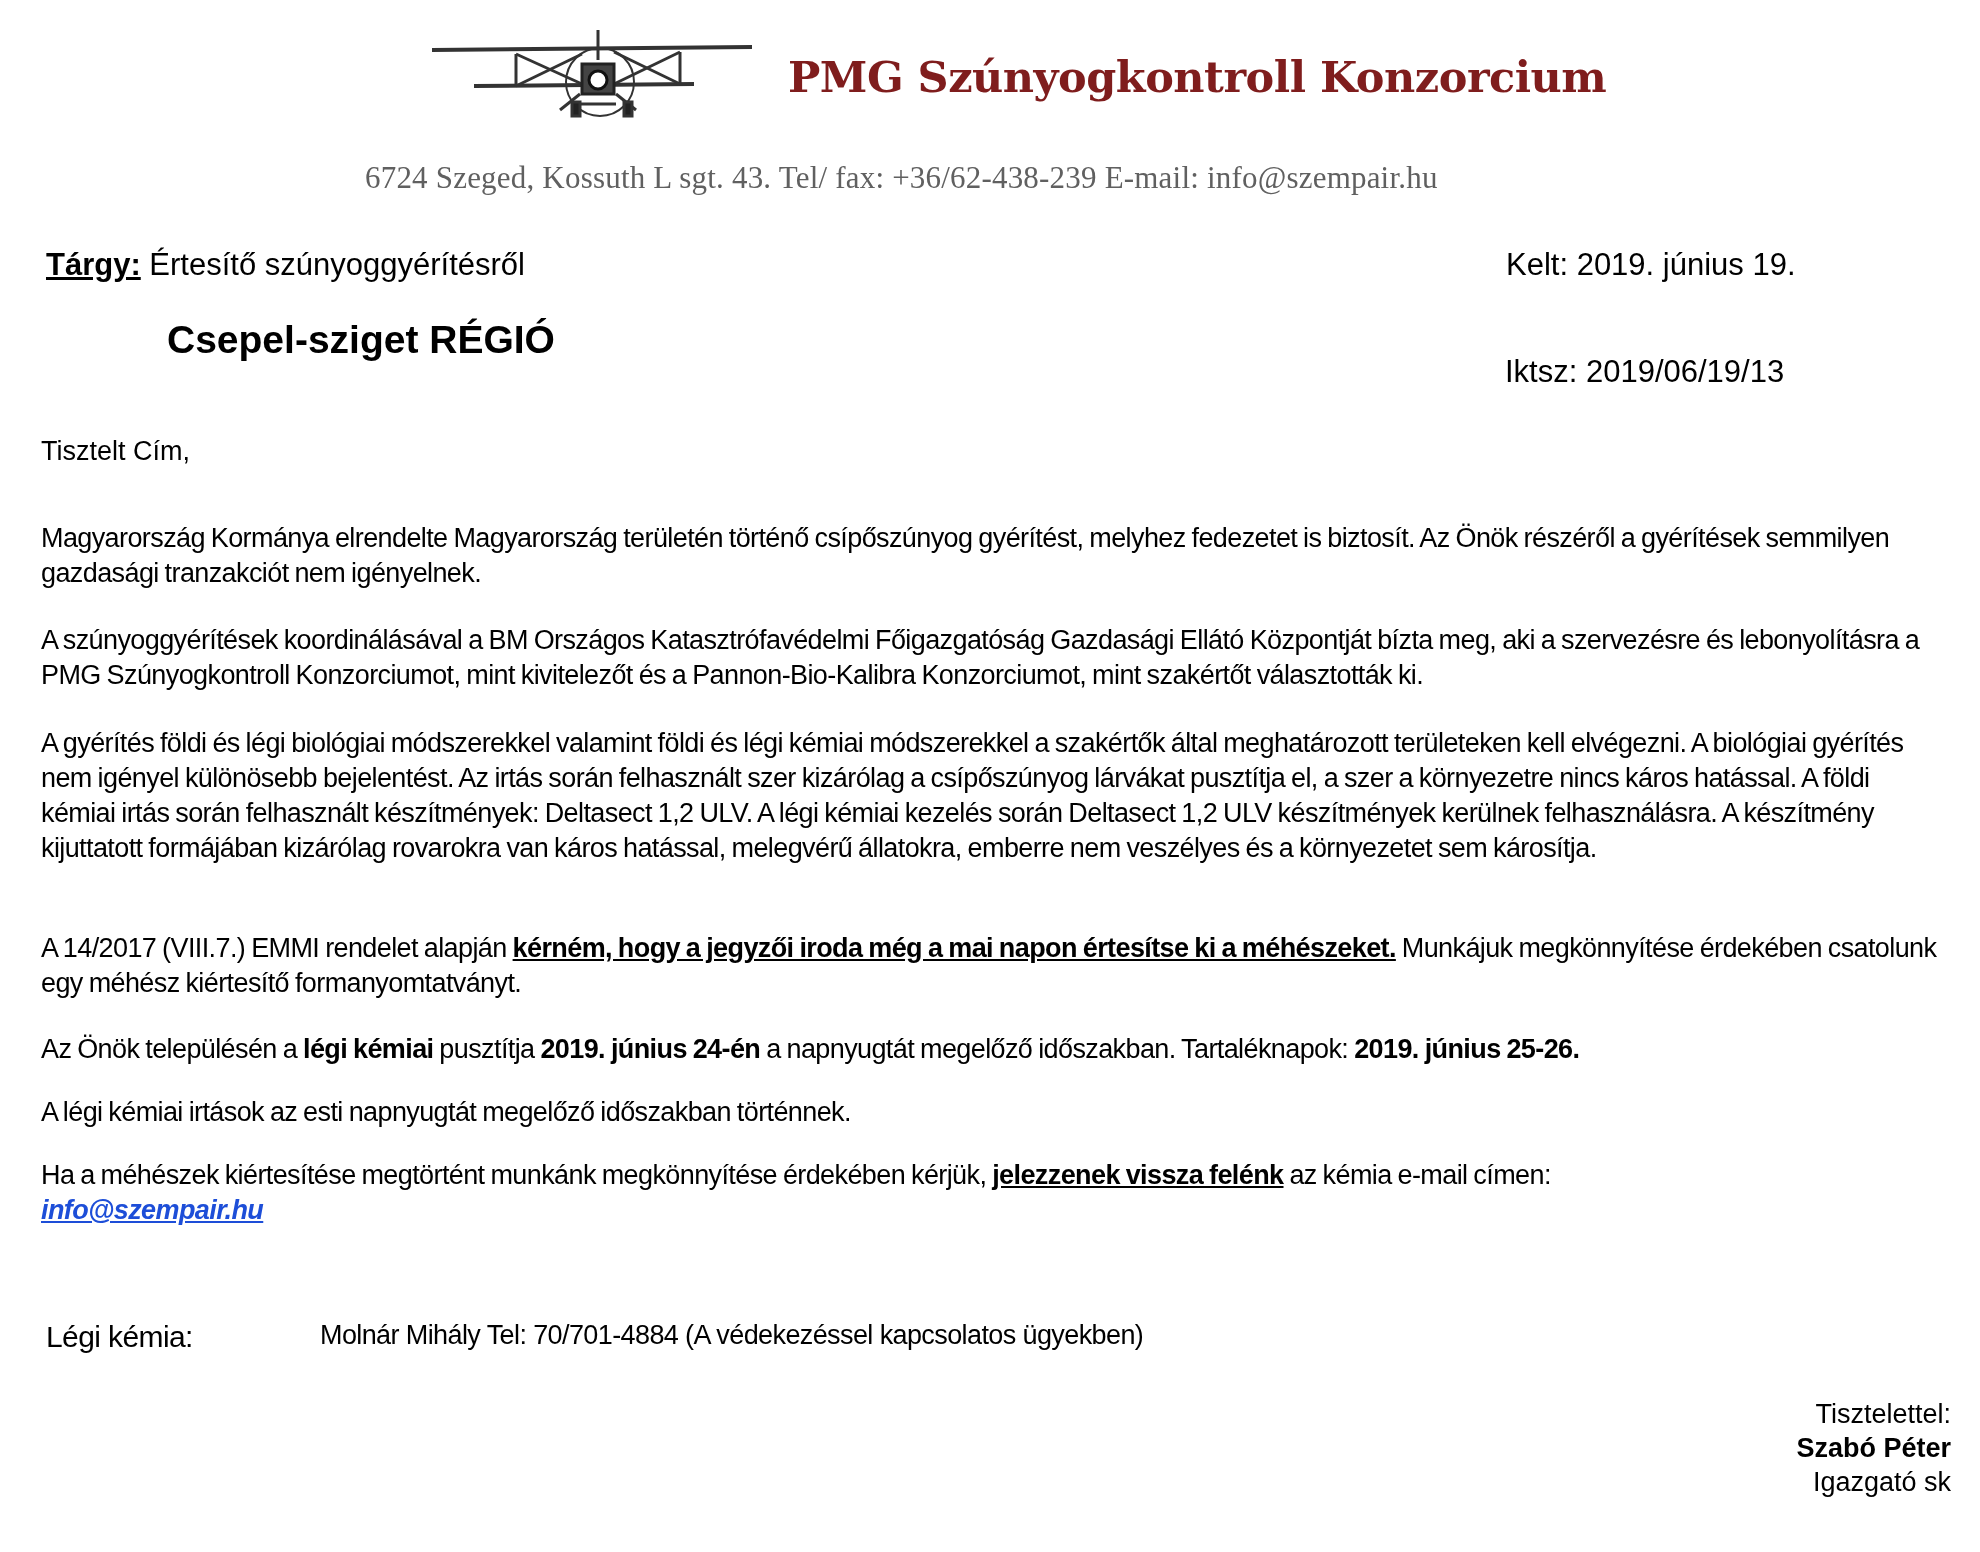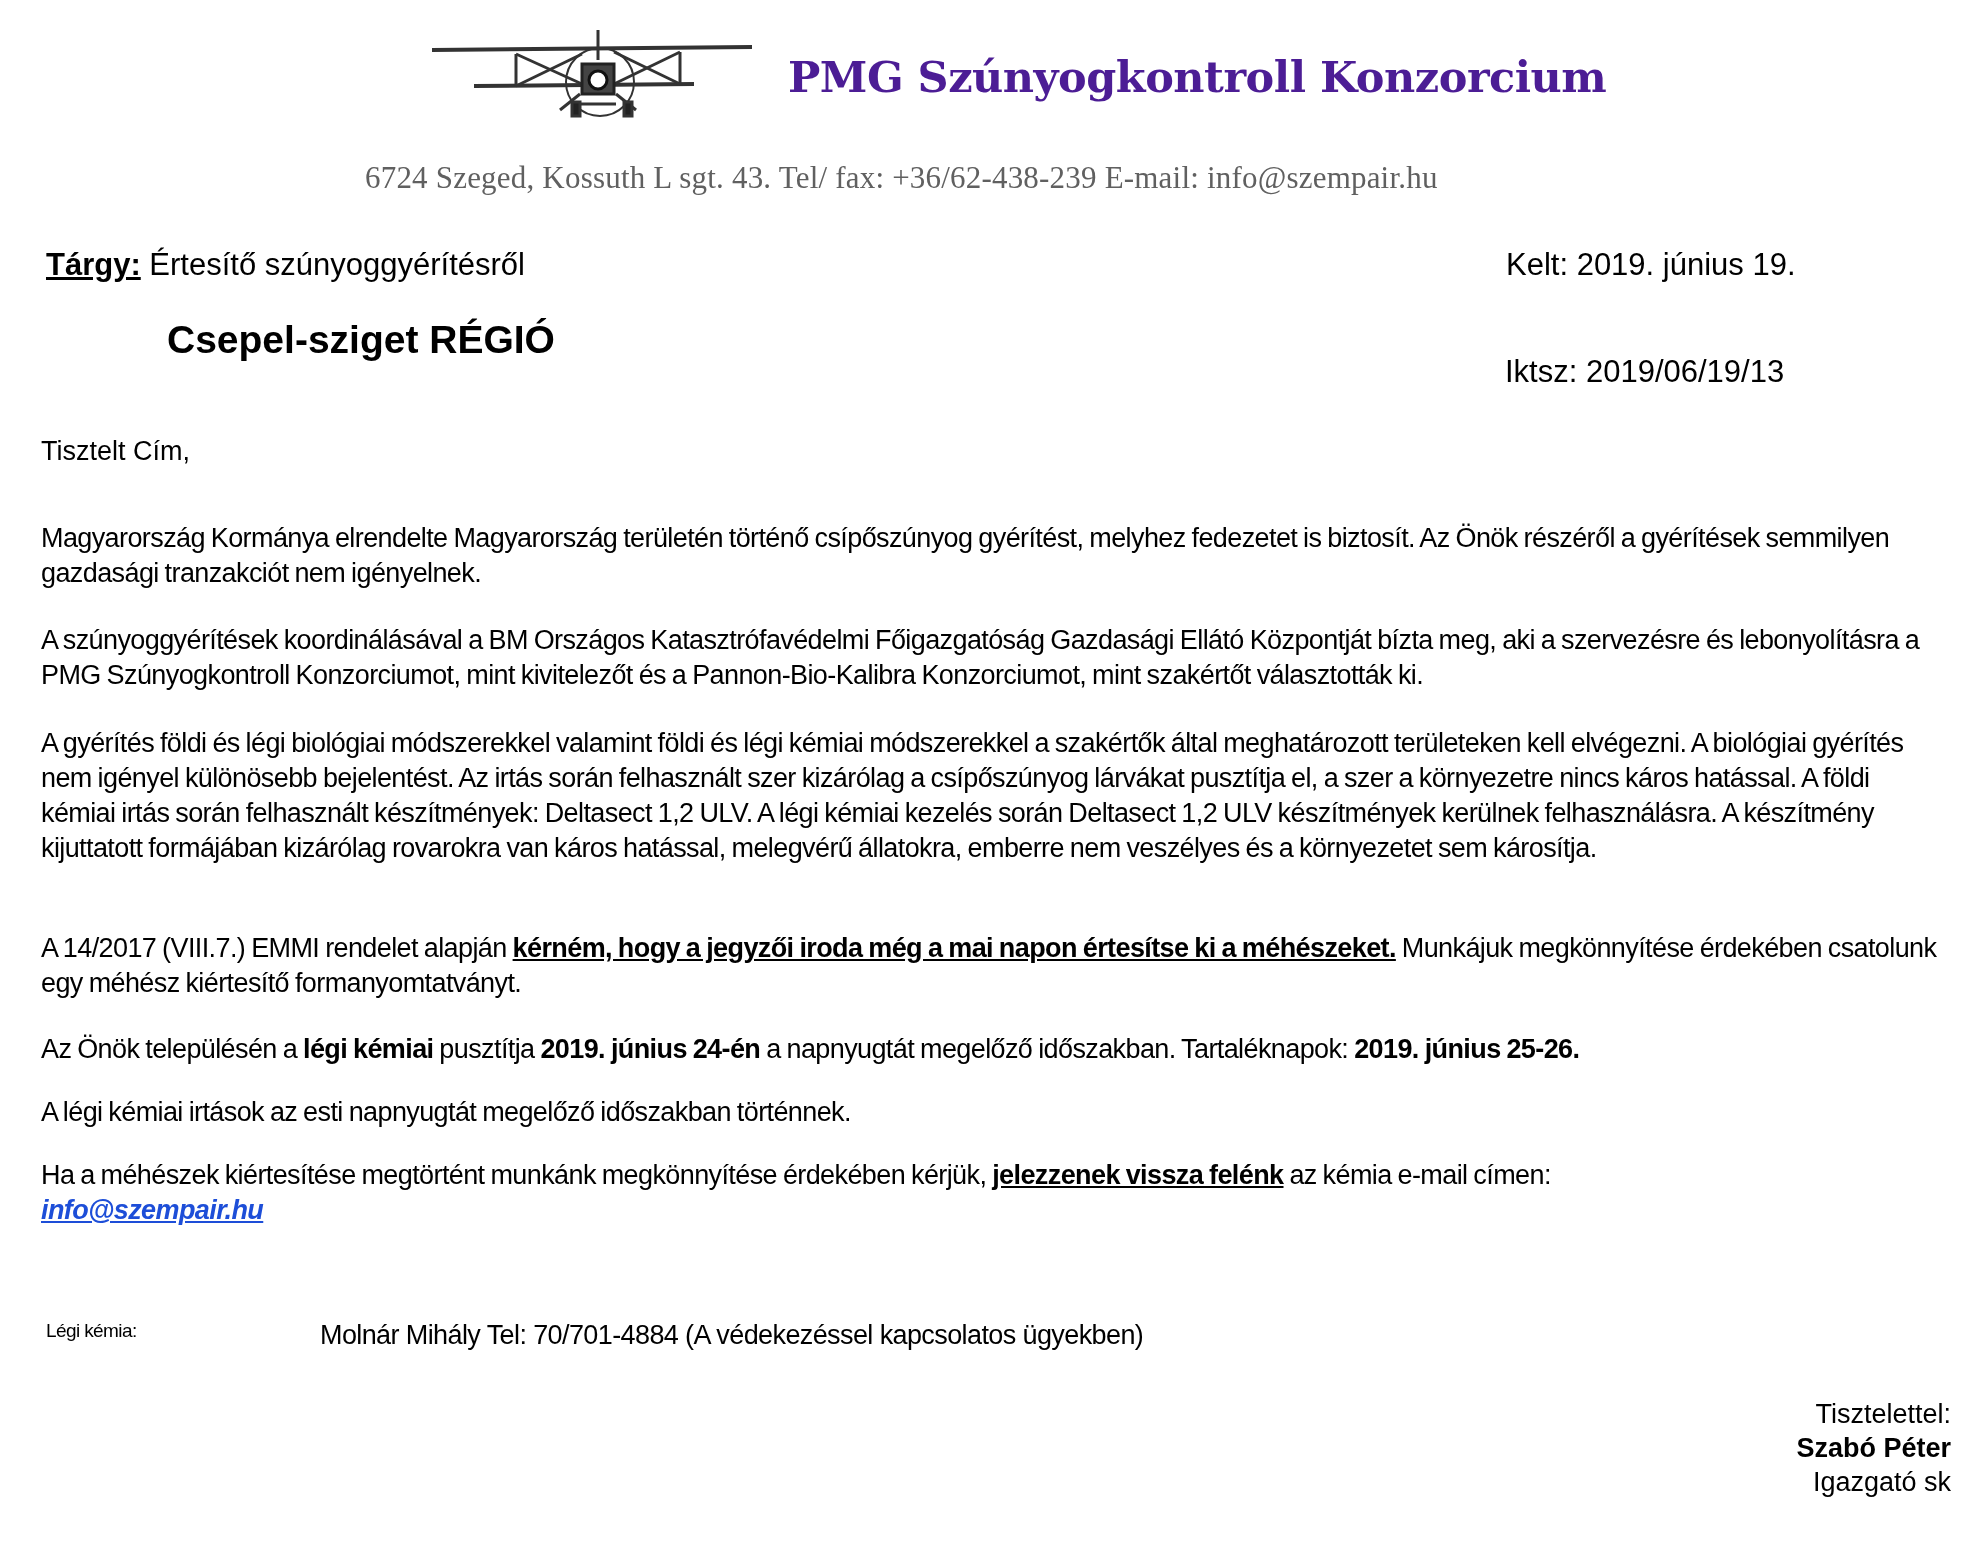--- a/index.html
+++ b/index.html
@@ -4,21 +4,21 @@
   <style>
     html, body { margin: 0; padding: 0; background: #ffffff; }
     body {
       width: 1980px; height: 1552px; position: relative; overflow: hidden;
       font-family: "Liberation Sans", sans-serif; color: #000;
     }
     .abs { position: absolute; }
     .logo { left: 432px; top: 30px; width: 330px; height: 100px; }
     .org-name {
       left: 788px; top: 52px; font-family: "DejaVu Serif", serif; font-weight: bold;
-      font-size: 43px; color: #4c1d95; letter-spacing: -0.5px; white-space: nowrap;
+      font-size: 43px; color: #7f1d1d; letter-spacing: -0.5px; white-space: nowrap;
     }
     .address {
       left: 365px; top: 160px; font-family: "Liberation Serif", serif;
       font-size: 31px; color: #606060; white-space: nowrap; letter-spacing: 0.2px;
     }
     .subject { left: 46px; top: 247px; font-size: 31px; white-space: nowrap; }
     .subject .label { font-weight: bold; text-decoration: underline; }
     .region { left: 167px; top: 298px; font-size: 39px; font-weight: bold; white-space: nowrap; margin-top: 20px; }
     .date { left: 1506px; top: 247px; font-size: 31px; white-space: nowrap; }
     .reg { left: 1505px; top: 354px; font-size: 31px; white-space: nowrap; text-align: center; }
@@ -30,21 +30,21 @@
     .p1 { top: 521px; }
     .p2 { top: 623px; }
     .p3 { top: 726px; }
     .p4 { top: 931px; }
     .p5 { top: 1032px; }
     .p6 { top: 1095px; }
     .p7 { top: 1158px; }
     .bu { font-weight: bold; text-decoration: underline; }
     .b { font-weight: bold; }
     .link { color: #1d4ed8; font-weight: bold; text-decoration: underline; font-style: italic; }
-    .contact-label { left: 46px; top: 1320px; font-size: 19px; letter-spacing: -0.6px; white-space: nowrap; }
+    .contact-label { left: 46px; top: 1320px; font-size: 30px; letter-spacing: -0.6px; white-space: nowrap; }
     .contact-value { left: 320px; top: 1320px; font-size: 27px; letter-spacing: -0.6px; white-space: nowrap; }
     .closing {
       right: 29px; top: 1397px; font-size: 27px; line-height: 34px; text-align: right;
     }
     .closing .name { font-weight: bold; }
   </style>
 </head>
 <body>
 
 <div class="abs logo">

